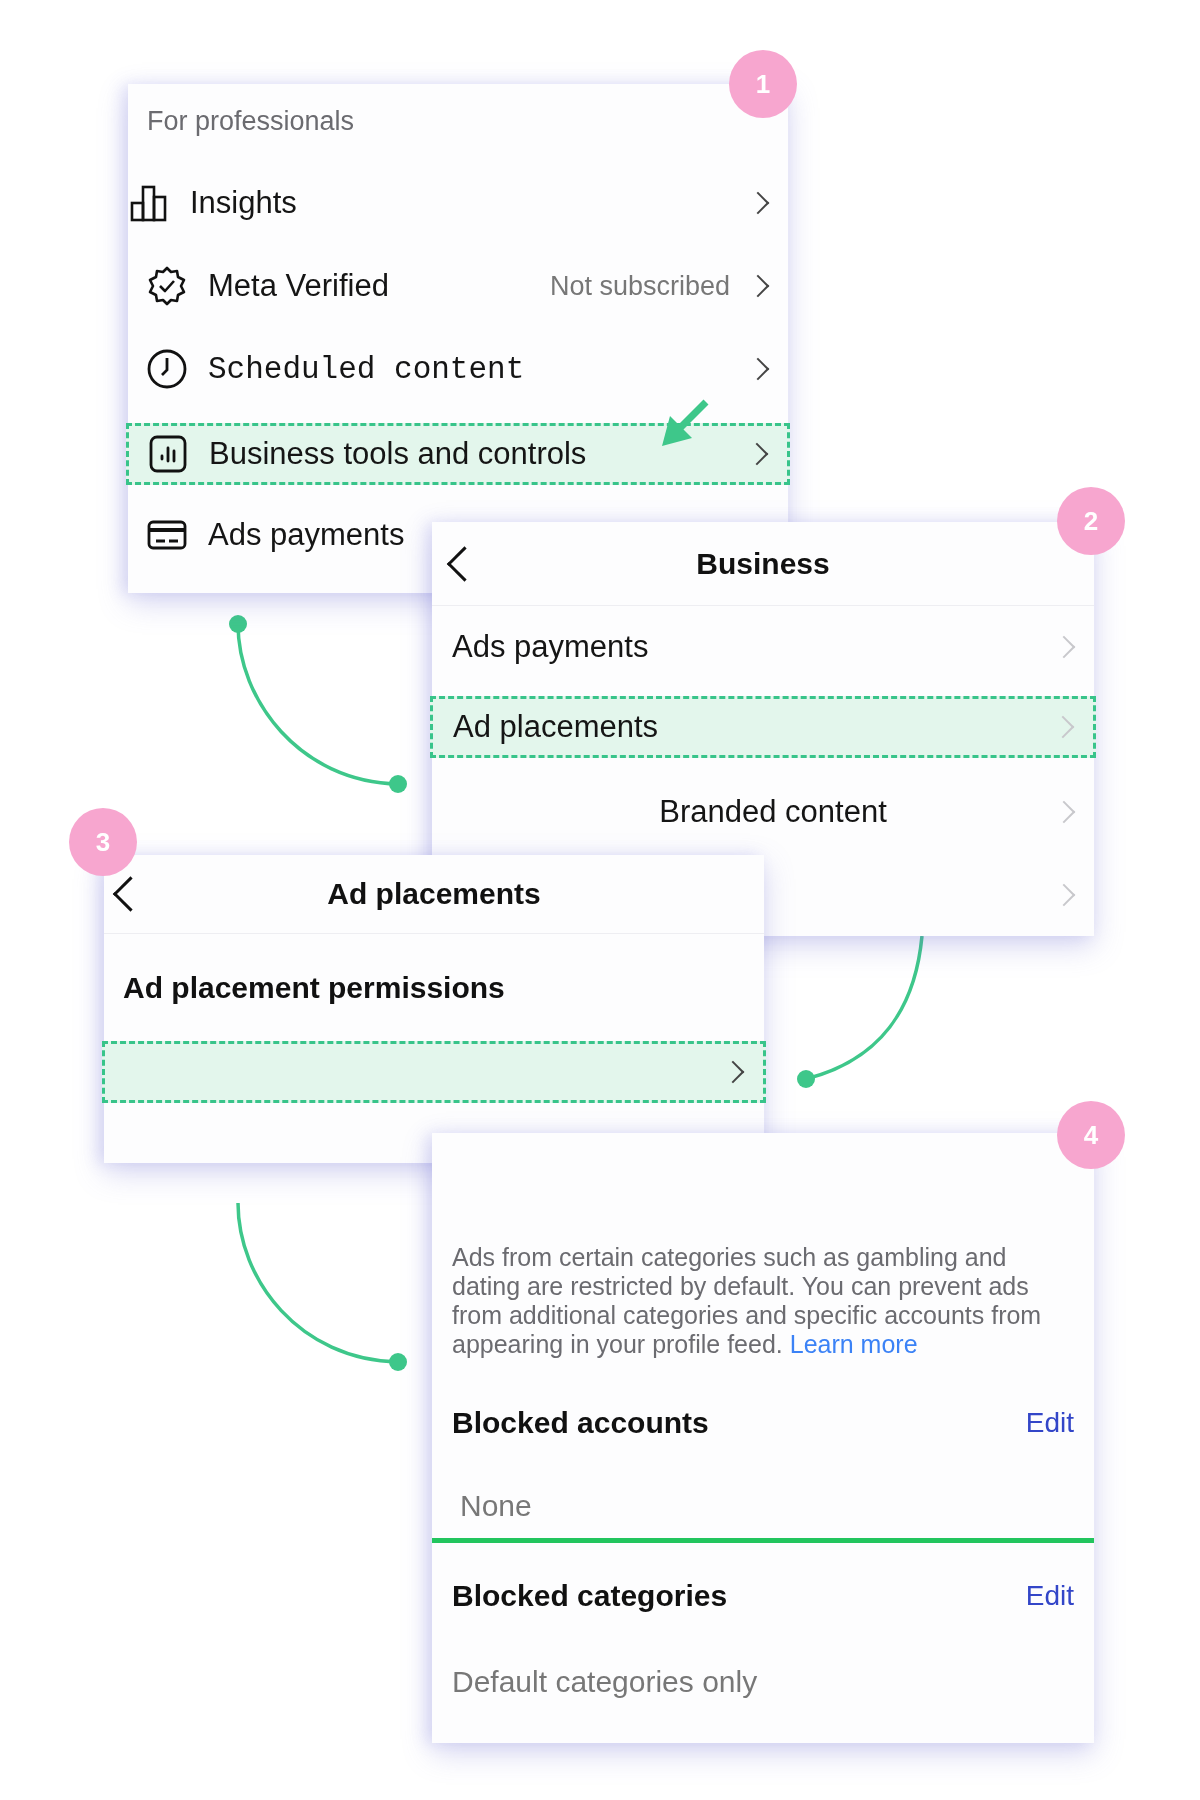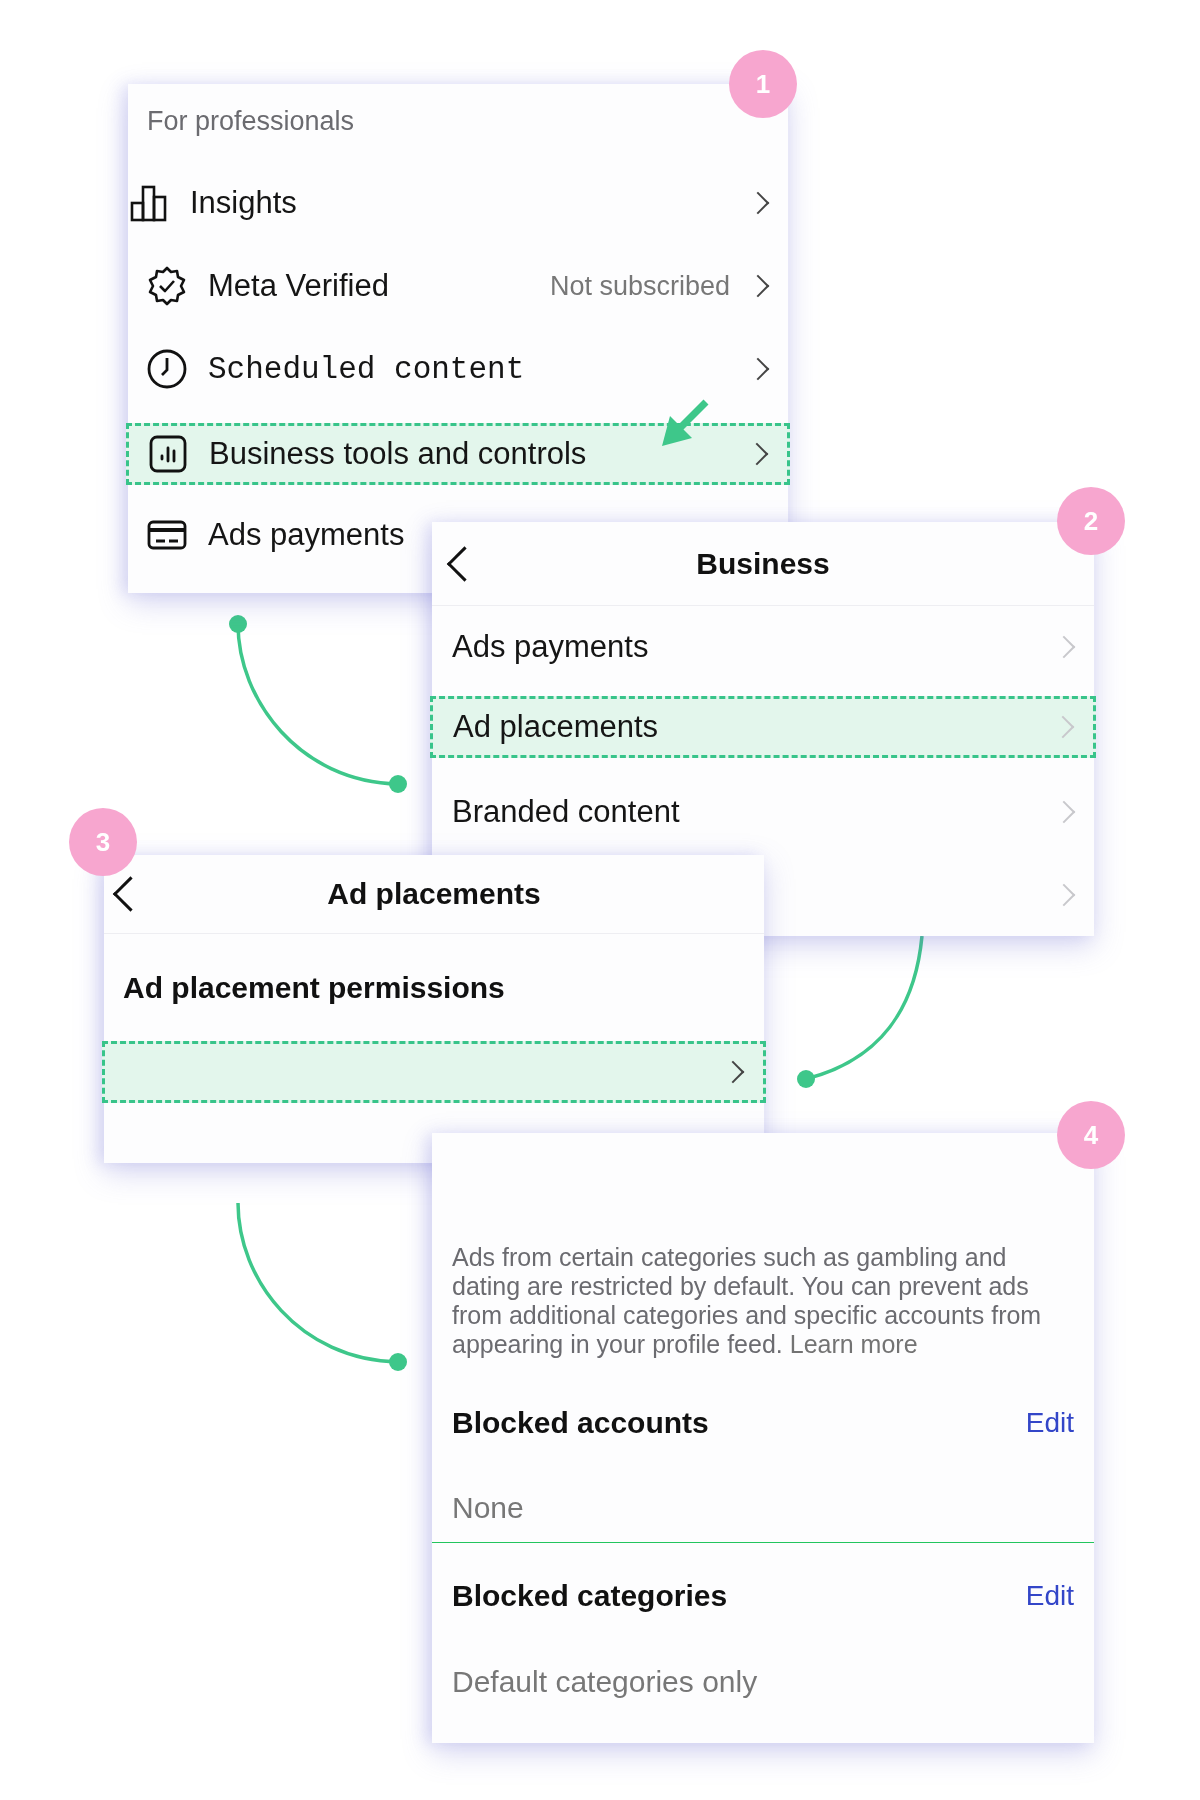--- a/index.html
+++ b/index.html
@@ -13,21 +13,21 @@
   .chev{position:absolute;right:22px;top:50%;width:14px;height:14px;border-right:2.5px solid #444;border-top:2.5px solid #444;transform:translateY(-50%) rotate(45deg);}
   .chev.light{border-color:#c8c8cc;}
   .hl{background:#e3f6ec;border:3px dashed #38c48a;}
   .hdr{position:absolute;left:0;right:0;top:0;display:flex;align-items:center;justify-content:center;border-bottom:1px solid #eeeef2;}
   .hdr .title{font-size:30px;font-weight:bold;color:#111;}
   .back{position:absolute;left:14px;top:50%;width:22px;height:22px;border-left:3.5px solid #111;border-bottom:3.5px solid #111;transform:translateY(-50%) rotate(45deg);}
   .badge{position:absolute;width:68px;height:68px;border-radius:50%;background:#f7a6cf;color:#fff;font-weight:bold;font-size:26px;display:flex;align-items:center;justify-content:center;}
   .connector{position:absolute;left:0;top:0;}
   .section-label{font-size:27px;color:#6b6b70;}
   .desc{font-size:25px;color:#6b6b70;line-height:29px;}
-  .link{color:#737373;}
+  .link{color:#3b82f6;}
   .edit{color:#3346c8;font-size:28px;}
   .bold-h{font-size:30px;font-weight:bold;color:#111;}
   .muted{font-size:30px;color:#777;}
 </style>
 </head>
 <body>
 
 <svg class="connector" width="1200" height="1800">
   <g fill="none" stroke="#3ec78a" stroke-width="3.5">
     <path d="M238 624 C 238 700, 300 782, 398 784"></path>
@@ -114,21 +114,21 @@
     <span class="title">Business</span>
   </div>
   <div class="row" style="top:83px;height:83px;padding-left:20px;">
     <span class="label">Ads payments</span>
     <span class="chev light"></span>
   </div>
   <div class="row hl" style="top:174px;height:62px;left:-2px;right:-2px;padding-left:20px;">
     <span class="label">Ad placements</span>
     <span class="chev light"></span>
   </div>
-  <div class="row" style="top:248px;height:83px;padding-left:20px;">
+  <div class="row" style="top:248px;height:83px;padding-left:20px;justify-content:center;">
     <span class="label">Branded content</span>
     <span class="chev light"></span>
   </div>
   <div class="row" style="top:331px;height:83px;padding-left:20px;">
     <span class="label"></span>
     <span class="chev light"></span>
   </div>
 </div>
 
 <div class="panel" style="left:104px;top:855px;width:660px;height:308px;">
@@ -145,21 +145,21 @@
 <div class="panel" style="left:432px;top:1133px;width:662px;height:610px;">
   <div class="desc" style="position:absolute;left:20px;right:34px;top:110px;">
     <span>Ads from certain categories such as gambling and dating are restricted by default. You can prevent ads from additional categories and specific accounts from appearing in your profile feed.</span>
     <span class="link">Learn more</span>
   </div>
 
   <div class="row" style="top:262px;height:56px;padding-left:20px;">
     <span class="bold-h">Blocked accounts</span>
     <span class="edit" style="position:absolute;right:20px;">Edit</span>
   </div>
-  <div class="row" style="top:340px;height:70px;padding-left:20px;border-bottom:1px solid #22c55e;">
+  <div class="row" style="top:340px;height:70px;padding-left:28px;border-bottom:5px solid #22c55e;">
     <span class="muted">None</span>
   </div>
 
   <div class="row" style="top:435px;height:56px;padding-left:20px;">
     <span class="bold-h">Blocked categories</span>
     <span class="edit" style="position:absolute;right:20px;">Edit</span>
   </div>
   <div class="row" style="top:514px;height:70px;padding-left:20px;">
     <span class="muted">Default categories only</span>
   </div>

